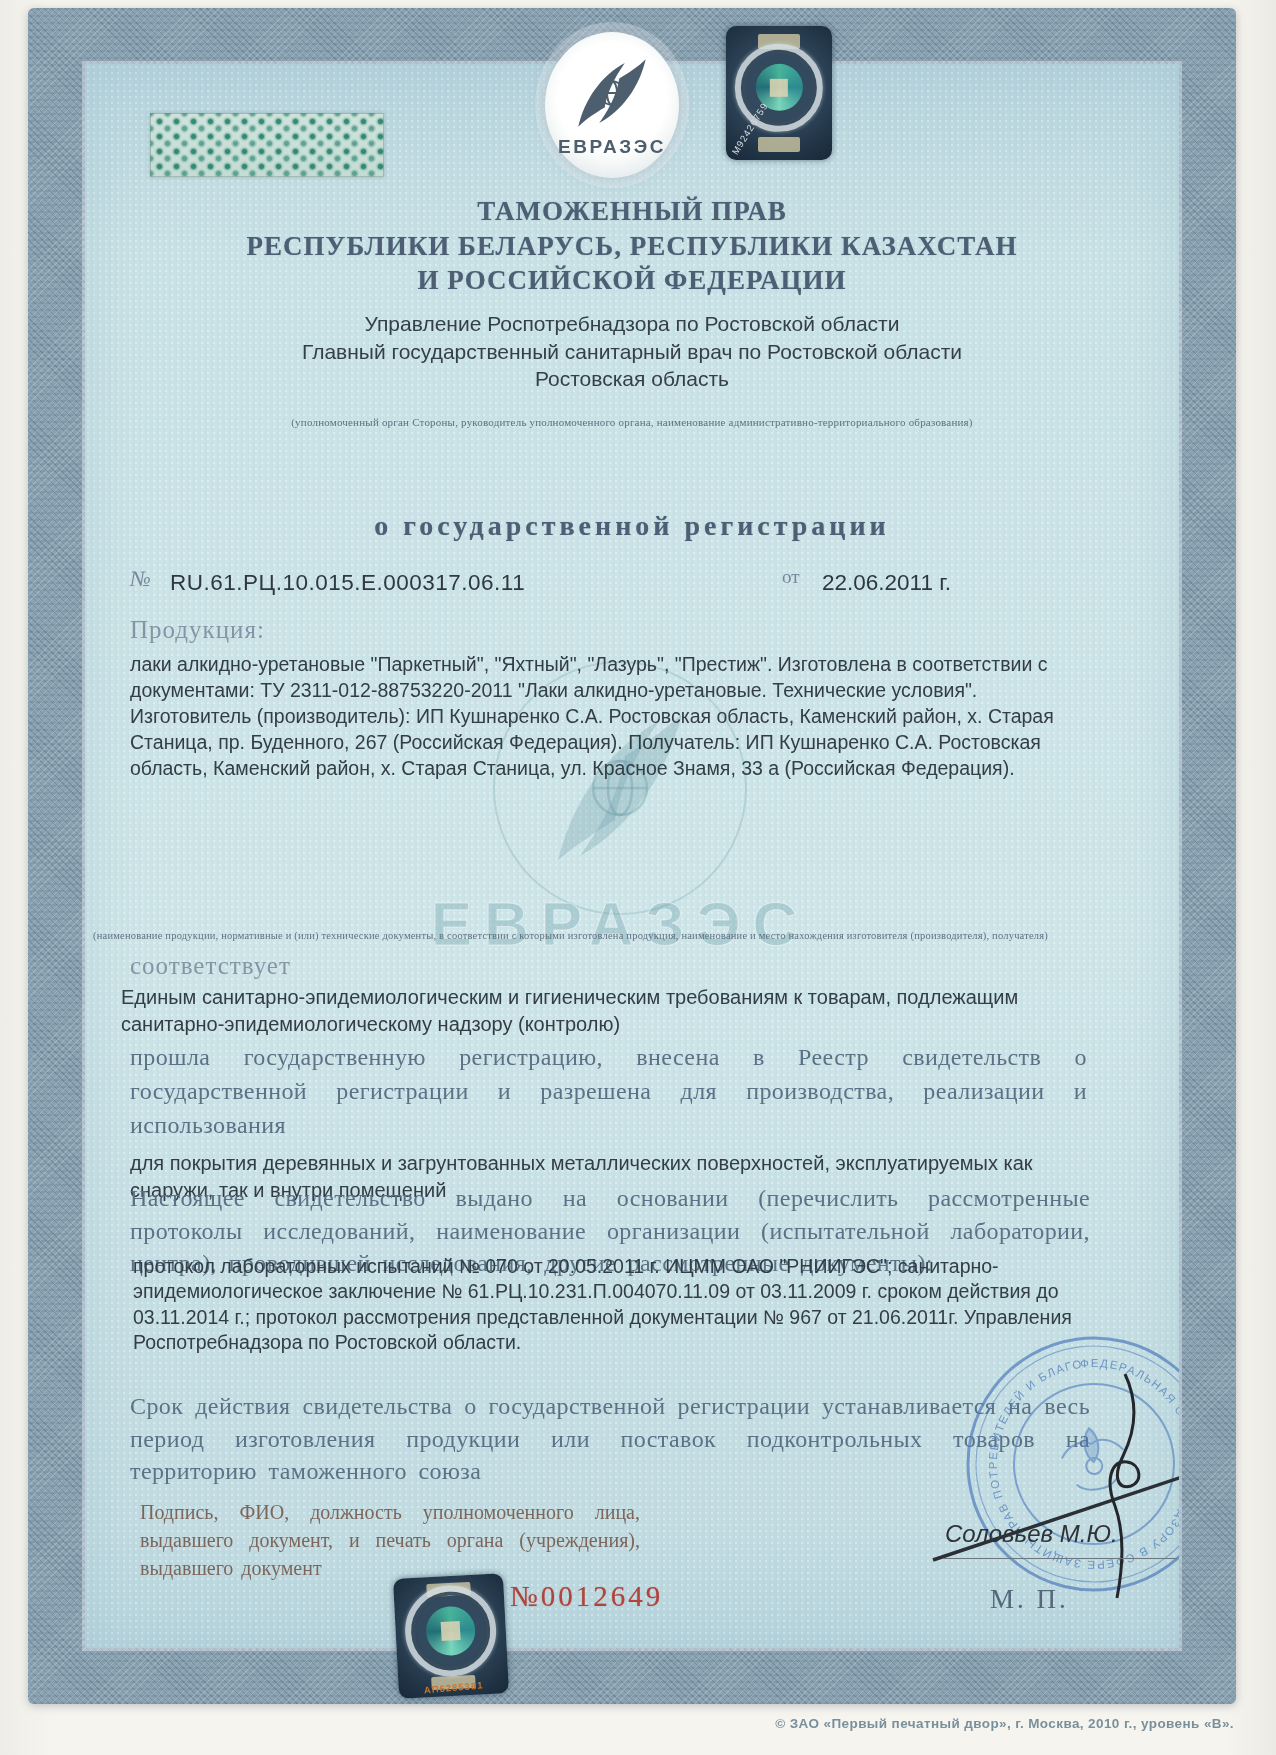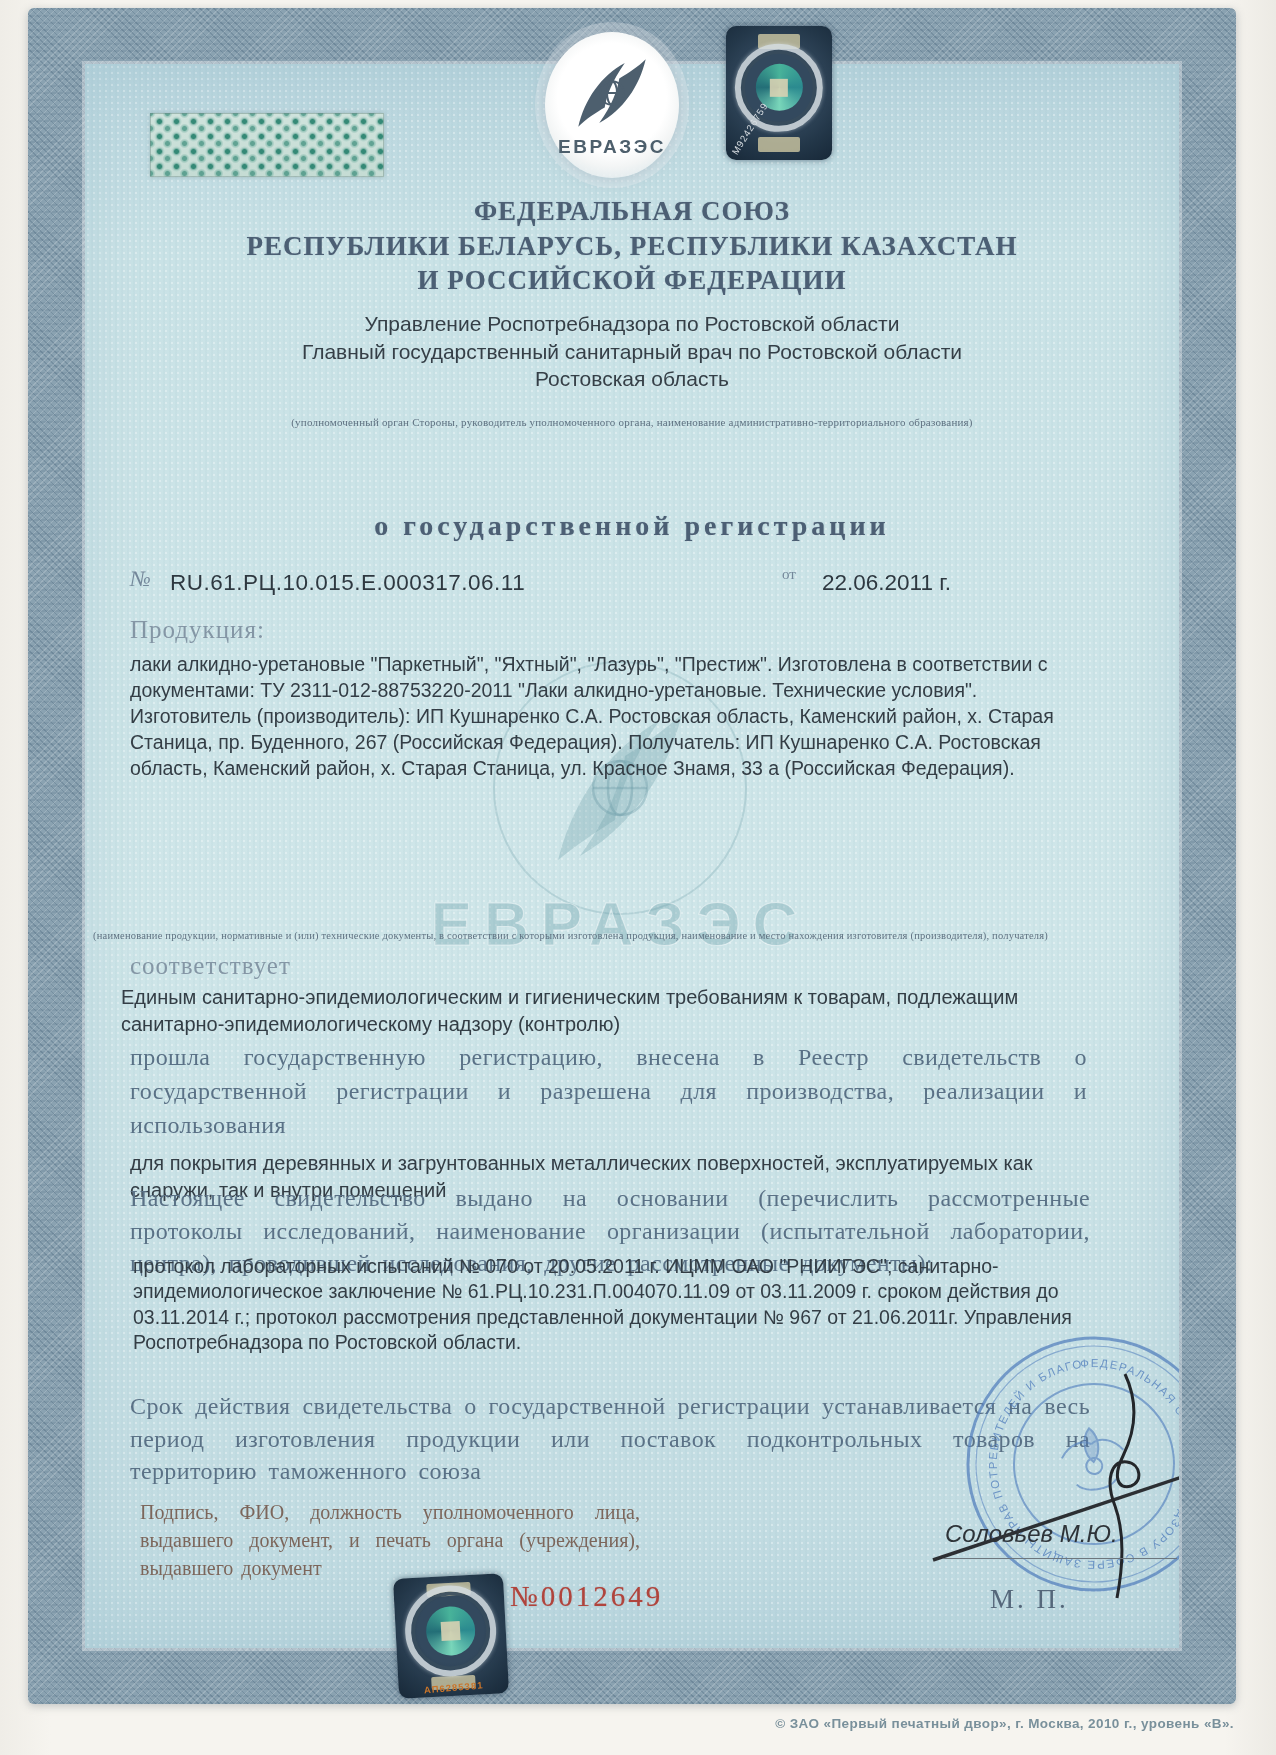--- a/index.html
+++ b/index.html
@@ -36,21 +36,21 @@
   .union-head{top:130px;color:#4c5f74;font-weight:bold;font-size:27px;line-height:1.28;letter-spacing:1px;text-shadow:0 0 1px rgba(76,95,116,.45);}
   .authority{top:246px;color:#353f47;font-size:21px;line-height:1.32;}
   .caption{font-size:11px;color:#5f7181;letter-spacing:.2px;}
   .cap-authority{top:352px;}
   .title-main{top:386px;font-size:44px;font-weight:bold;letter-spacing:9px;color:#46586e;text-shadow:0 0 2px rgba(70,88,110,.55);}
   .title-sub{top:446px;font-size:28px;font-weight:bold;letter-spacing:4px;color:#4c5f74;text-shadow:0 0 1px rgba(76,95,116,.4);}
 
   .reg-row{top:506px;left:45px;width:1000px;height:34px;}
   .reg-no-sign{position:absolute;left:0;top:-4px;font-size:22px;color:#74879a;font-style:italic;}
   .reg-number{position:absolute;left:40px;top:0;font-size:22.5px;color:#2e3840;letter-spacing:.5px;}
-  .reg-date-label{position:absolute;left:652px;top:-4px;font-size:15px;color:#74879a;font-family:"Liberation Serif",serif;}
+  .reg-date-label{position:absolute;left:652px;top:-4px;font-size:19px;color:#74879a;font-family:"Liberation Serif",serif;}
   .reg-date{position:absolute;left:692px;top:0;font-size:22.5px;color:#2e3840;}
 
   .label-faded{color:#8496a5;font-size:25px;letter-spacing:1px;}
   .product-label{top:552px;left:45px;}
   .body-sans{font-size:19.5px;line-height:1.33;color:#333d45;}
   .product-desc{top:588px;left:45px;width:952px;}
   .cap-product{top:866px;left:8px;width:1076px;text-align:left;font-size:10.5px;}
   .compliance-label{top:888px;left:45px;}
   .compliance-text{top:920px;left:36px;width:915px;font-size:20px;}
 
@@ -131,21 +131,21 @@
           <g fill="none" stroke="rgba(96,148,160,.38)" stroke-width="2.5">
             <circle cx="237" cy="138" r="27"></circle>
             <ellipse cx="237" cy="138" rx="12" ry="27"></ellipse>
             <line x1="210" y1="138" x2="264" y2="138"></line>
           </g>
         </svg>
         <div class="wm-label">ЕВРАЗЭС</div>
       </div>
 
       <div class="abs center serif union-head">
-        <div>ФЕДЕРАЛЬНАЯ СОЮЗ</div>
+        <div>ТАМОЖЕННЫЙ ПРАВ</div>
         <div>РЕСПУБЛИКИ БЕЛАРУСЬ, РЕСПУБЛИКИ КАЗАХСТАН</div>
         <div>И РОССИЙСКОЙ ФЕДЕРАЦИИ</div>
       </div>
       <div class="abs center authority">
         <div>Управление Роспотребнадзора по Ростовской области</div>
         <div>Главный государственный санитарный врач по Ростовской области</div>
         <div>Ростовская область</div>
       </div>
       <div class="abs center serif caption cap-authority">(уполномоченный орган Стороны, руководитель уполномоченного органа, наименование административно-территориального образования)</div>
 

